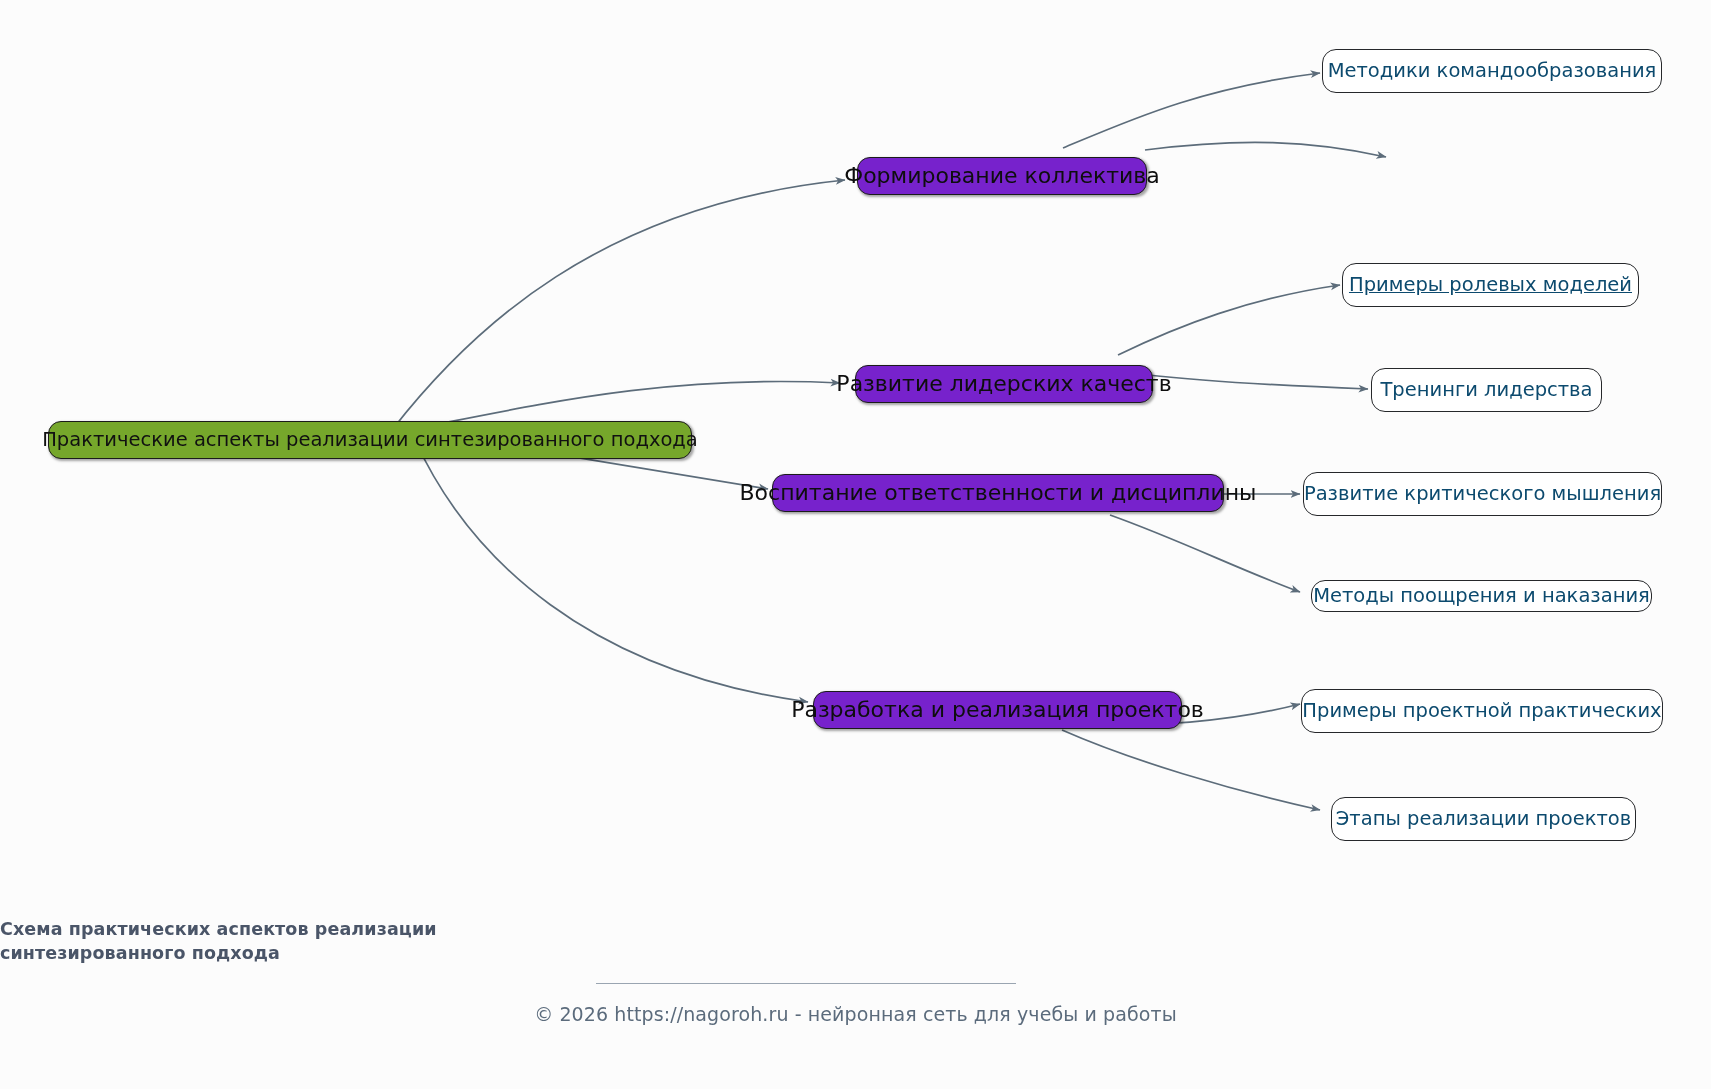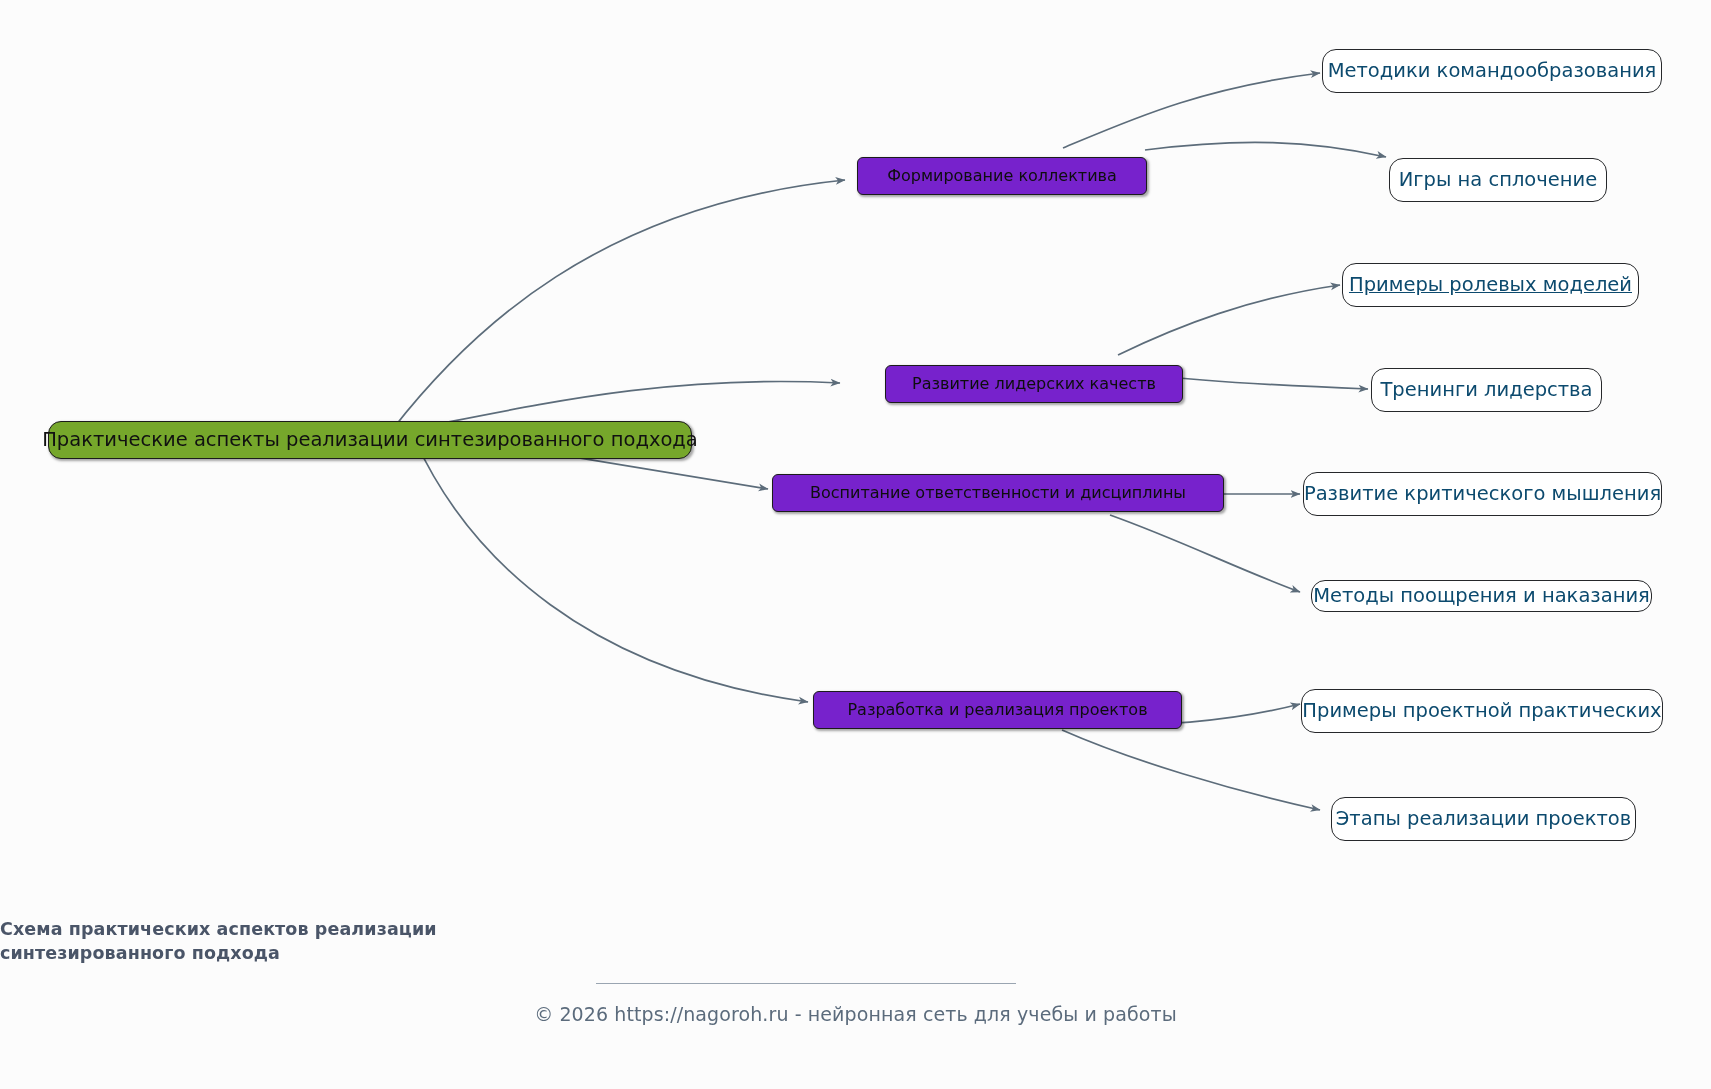--- a/index.html
+++ b/index.html
@@ -36,23 +36,23 @@
     background: #76a72b;
     border: 1.4px solid #1b1b1b;
     border-radius: 13px;
     color: #111111;
     font-size: 19.5px;
     box-shadow: 1.5px 1.5px 2.5px rgba(0,0,0,0.35);
   }
   .node-branch {
     background: #7722cc;
     border: 1.4px solid #1b1b1b;
-    border-radius: 6px;
+    border-radius: 13px;
     color: #0e0e0e;
-    font-size: 16px;
+    font-size: 22px;
     box-shadow: 1.5px 1.5px 2.5px rgba(0,0,0,0.35);
   }
   .node-leaf {
     background: #ffffff;
     border: 1.5px solid #26282b;
     border-radius: 14px;
     color: #0c4a6e;
     font-size: 19.5px;
   }
   #caption {
@@ -122,25 +122,22 @@
   <div class="node node-root" style="left:48px; top:421px; width:644px; height:38px;">
     <span>Практические аспекты реализации синтезированного подхода</span>
   </div>
 
   <div class="node node-branch" style="left:857px; top:157px; width:290px; height:38px;">
     <span>Формирование коллектива</span>
   </div>
   <div class="node node-leaf" style="left:1322px; top:49px; width:340px; height:44px;">
     <span>Методики командообразования</span>
   </div>
-  <div class="node node-leaf" style="left:1389px; top:158px; width:218px; height:44px;">
-    <span>Игры на сплочение</span>
-  </div>
 
-  <div class="node node-branch" style="left:885px; top:365px; width:298px; height:38px;">
+  <div class="node node-branch" style="left:855px; top:365px; width:298px; height:38px;">
     <span>Развитие лидерских качеств</span>
   </div>
   <div class="node node-leaf" style="left:1342px; top:263px; width:297px; height:44px;text-decoration:underline;">
     <span>Примеры ролевых моделей</span>
   </div>
   <div class="node node-leaf" style="left:1371px; top:368px; width:231px; height:44px;">
     <span>Тренинги лидерства</span>
   </div>
 
   <div class="node node-branch" style="left:772px; top:474px; width:452px; height:38px;">

